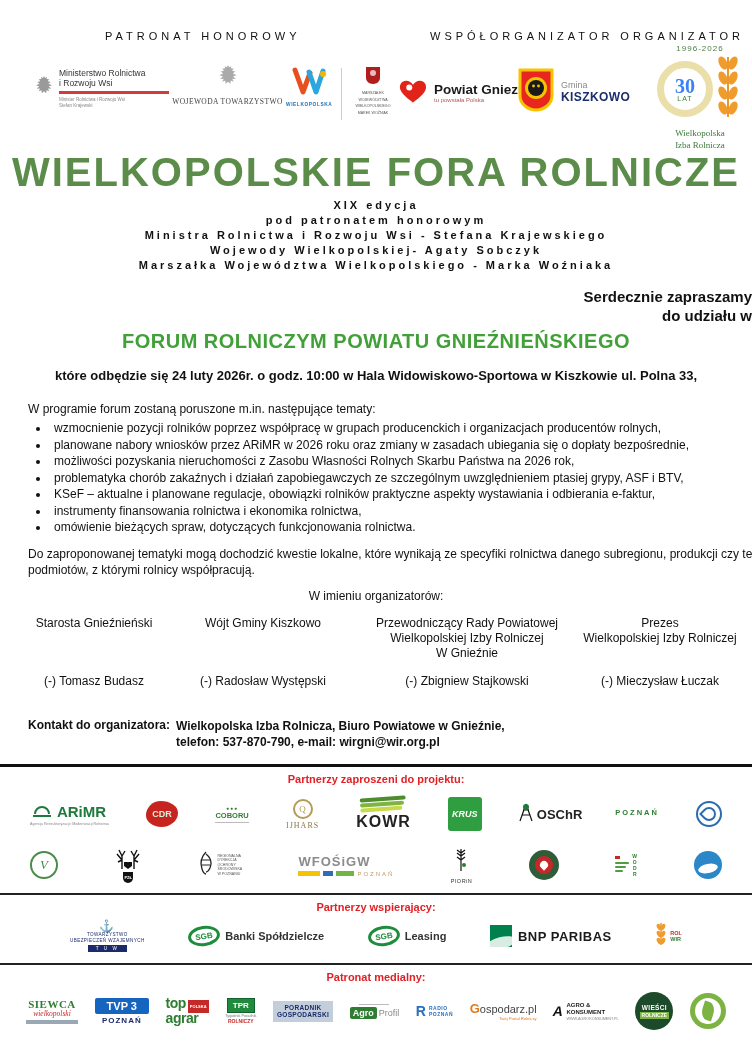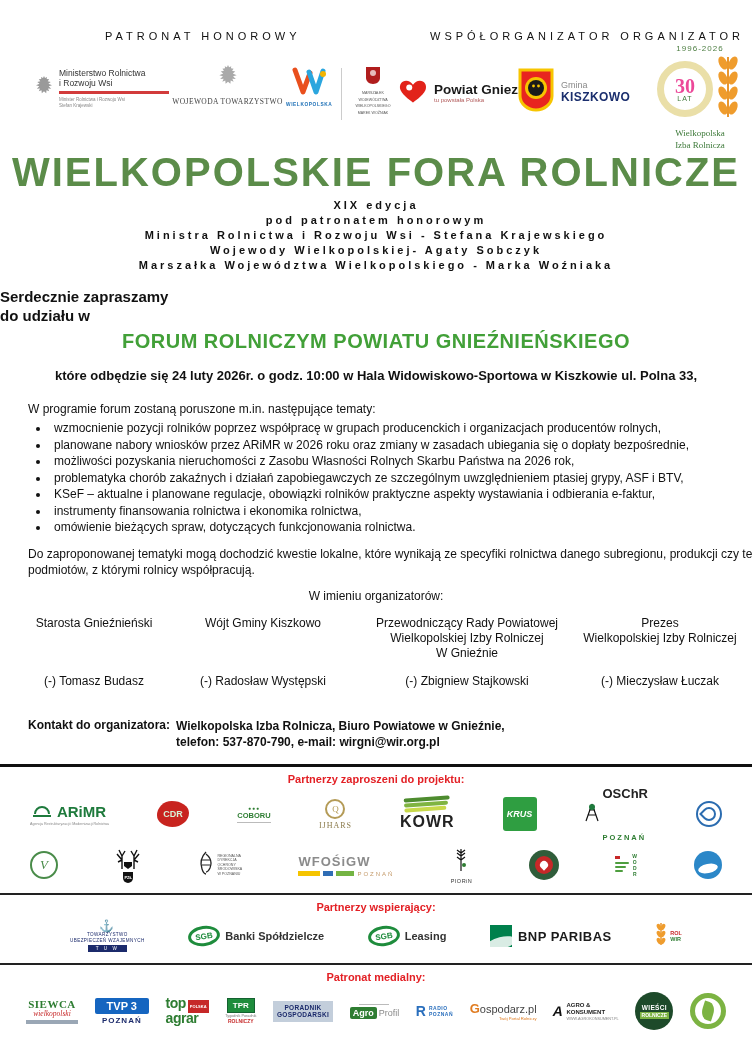--- a/index.html
+++ b/index.html
@@ -41,30 +41,30 @@
   .lg-kiszkowo { left:518px; top:16px; gap:7px; }
   .shield { width:36px; height:44px; }
   .kisz-gmina { font-size:9px; color:#8a8a8a; }
   .kisz-name { font-size:12px; font-weight:bold; color:#1b2f6e; letter-spacing:0.4px; }
 
   .lg-orgz { left:650px; top:-8px; flex-direction:column; align-items:center; width:100px; }
   .orgz-years { font-size:8px; color:#4a7c3f; letter-spacing:1px; }
   .orgz-gfx { position:relative; width:86px; height:72px; margin-top:2px; }
   .orgz-circle { position:absolute; left:0; top:6px; width:56px; height:56px; border:7px solid #eadfa8; border-radius:50%;
                  display:flex; flex-direction:column; align-items:center; justify-content:center; }
-  .orgz-num { font-size:20px; font-weight:bold; color:#ec4899; line-height:18px; font-family:"Liberation Serif", serif; }
+  .orgz-num { font-size:20px; font-weight:bold; color:#3b82f6; line-height:18px; font-family:"Liberation Serif", serif; }
   .orgz-lat { font-size:7px; color:#3e7a3a; letter-spacing:1px; }
   .orgz-wheat { position:absolute; right:2px; top:-4px; }
   .orgz-l { font-family:"Liberation Serif", serif; font-size:9px; color:#3e7a3a; line-height:12px; }
 
   
   .main-title { text-align:center; font-size:40px; font-weight:bold; color:#5b8c49; letter-spacing:2px; white-space:nowrap; margin-top:2px; }
   .subtitle { text-align:center; font-weight:bold; font-size:11px; letter-spacing:3px; line-height:15px; margin-top:3px; }
 
-  .invite { text-align:left; font-weight:bold; margin-top:14px; }
+  .invite { text-align:right; font-weight:bold; margin-top:14px; }
   .invite-l { font-size:15px; line-height:19px; }
   .forum-title { text-align:center; font-weight:bold; font-size:20px; color:#42a038; letter-spacing:0.5px; margin-top:5px; }
   .details { text-align:center; font-weight:bold; font-size:13px; margin-top:15px; white-space:nowrap; }
 
   
   .program { margin:18px 0 0 28px; font-size:12px; }
   .program-intro { line-height:16px; }
   .topics { margin:5px 0 0 22px; }
   .topics li { line-height:13px; margin-bottom:3.5px; padding-left:4px; }
   .note { margin-top:12px; width:790px; line-height:16px; }
@@ -114,21 +114,21 @@
 
   .kowr-stripes { display:flex; flex-direction:column; gap:1.5px; transform:rotate(-4deg); margin-bottom:2px; }
   .kowr-stripes i { display:block; height:3.5px; border-radius:2px; }
   .ks1 { width:46px; background:#4e8c2f; } .ks2 { width:44px; background:#7fb441; } .ks3 { width:42px; background:#c8d94a; }
   .kowr-txt { font-size:16px; font-weight:600; color:#222; letter-spacing:1px; }
 
   .krus-box { width:34px; height:34px; background:#2f9e41; border-radius:3px; display:flex; align-items:center; justify-content:center; }
   .krus-txt { color:#fff; font-size:9px; font-weight:bold; font-style:italic; }
 
   .oschr { flex-direction:row; gap:4px; }
-  .oschr-col { display:flex; flex-direction:column;gap:33px; }
+  .oschr-col { display:flex; flex-direction:row;gap:33px; }
   .oschr-txt { font-size:13px; font-weight:bold; color:#222; line-height:13px; }
   .oschr-city { font-size:7.5px; font-weight:bold; color:#2e7d32; letter-spacing:2px; }
 
   .pip-ring { width:26px; height:26px; border:2px solid #2b6cb0; border-radius:50%; display:flex; align-items:center; justify-content:center; }
   .pip-in { width:14px; height:14px; border:2px solid #2b6cb0; border-radius:50% 50% 50% 0; transform:rotate(45deg); }
 
   .vet-ring { width:28px; height:28px; border:2px solid #4a8c4a; border-radius:50%; display:flex; align-items:center; justify-content:center; }
   .vet-in { font-size:13px; color:#4a8c4a; font-style:italic; font-family:"Liberation Serif", serif; }
 
   .pzl { align-items:center; }

